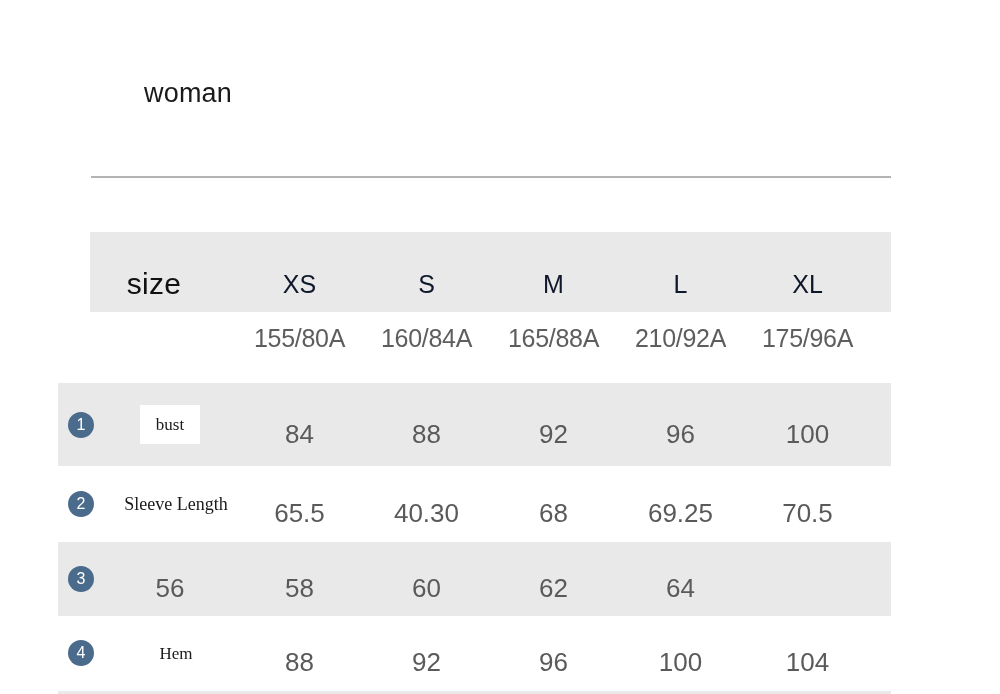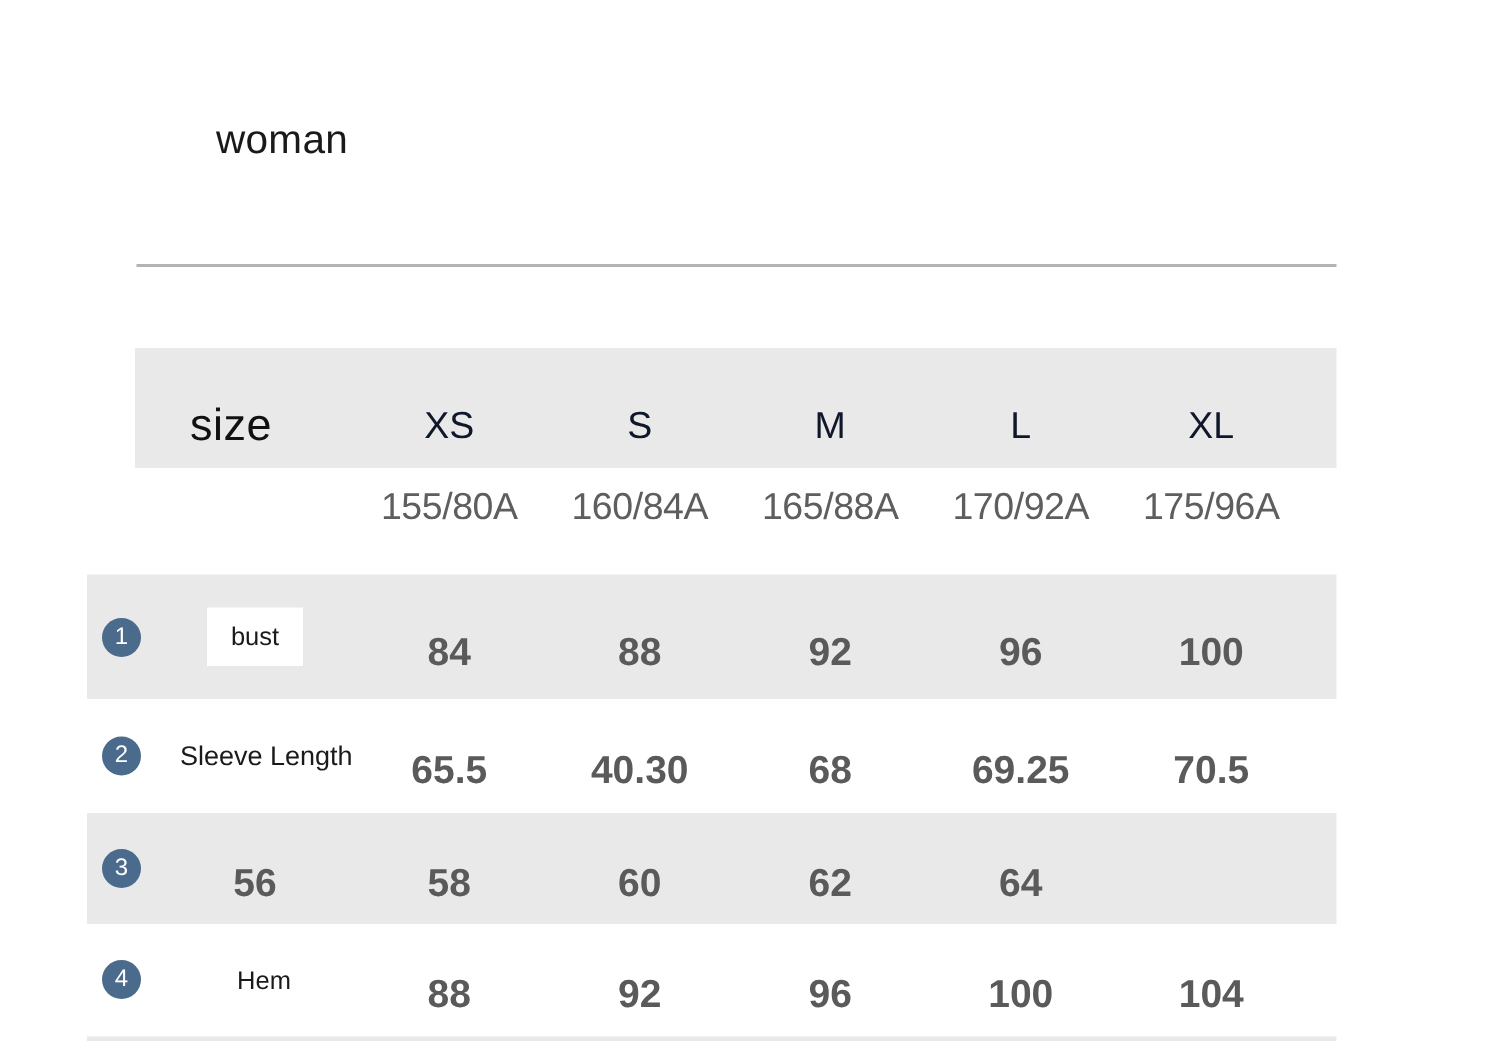--- a/index.html
+++ b/index.html
@@ -124,20 +124,21 @@
     justify-content: center;
   }
 
   
   .meas-label {
     text-align: center;
     font-size: 17px;
     color: #1a1a1a;
     font-weight: 400;
     white-space: nowrap;
+    font-family: Liberation Serif, serif;
   }
   .meas-label.boxed > span {
     display: inline-block;
     background: #ffffff;
     padding: 11px 16px;
     line-height: 1;
   }
   .meas-label.plain > span {
     display: inline-block;
     padding: 11px 4px;
@@ -145,21 +146,21 @@
     margin-left: 12px;
   }
   .meas-label.wide {
     font-size: 18px;
   }
 
   .value {
     text-align: center;
     font-size: 26px;
     color: #5a5a5a;
-    font-weight: 700;
+    font-weight: 400;
     white-space: nowrap;
     margin-top: 19px;
   }
 </style>
 </head>
 <body>
 
 <div id="page">
 
   <div class="page-title">woman</div>
@@ -178,21 +179,21 @@
       <div class="cell">L</div>
       <div class="cell">XL</div>
     </div>
 
     <div class="grid-row" style="top:80px; height:52px;">
       <div></div>
       <div></div>
       <div class="cell sizecode">155/80A</div>
       <div class="cell sizecode">160/84A</div>
       <div class="cell sizecode">165/88A</div>
-      <div class="cell sizecode">170/92A</div>
+      <div class="cell sizecode">210/92A</div>
       <div class="cell sizecode">175/96A</div>
     </div>
 
     <div class="row-band-gray" style="top:151px; height:83px;"></div>
     <div class="grid-row" style="top:151px; height:83px;">
       <div class="badge-wrap">
         <div class="badge">1</div>
       </div>
       <div class="meas-label boxed">
         <span>bust</span>

